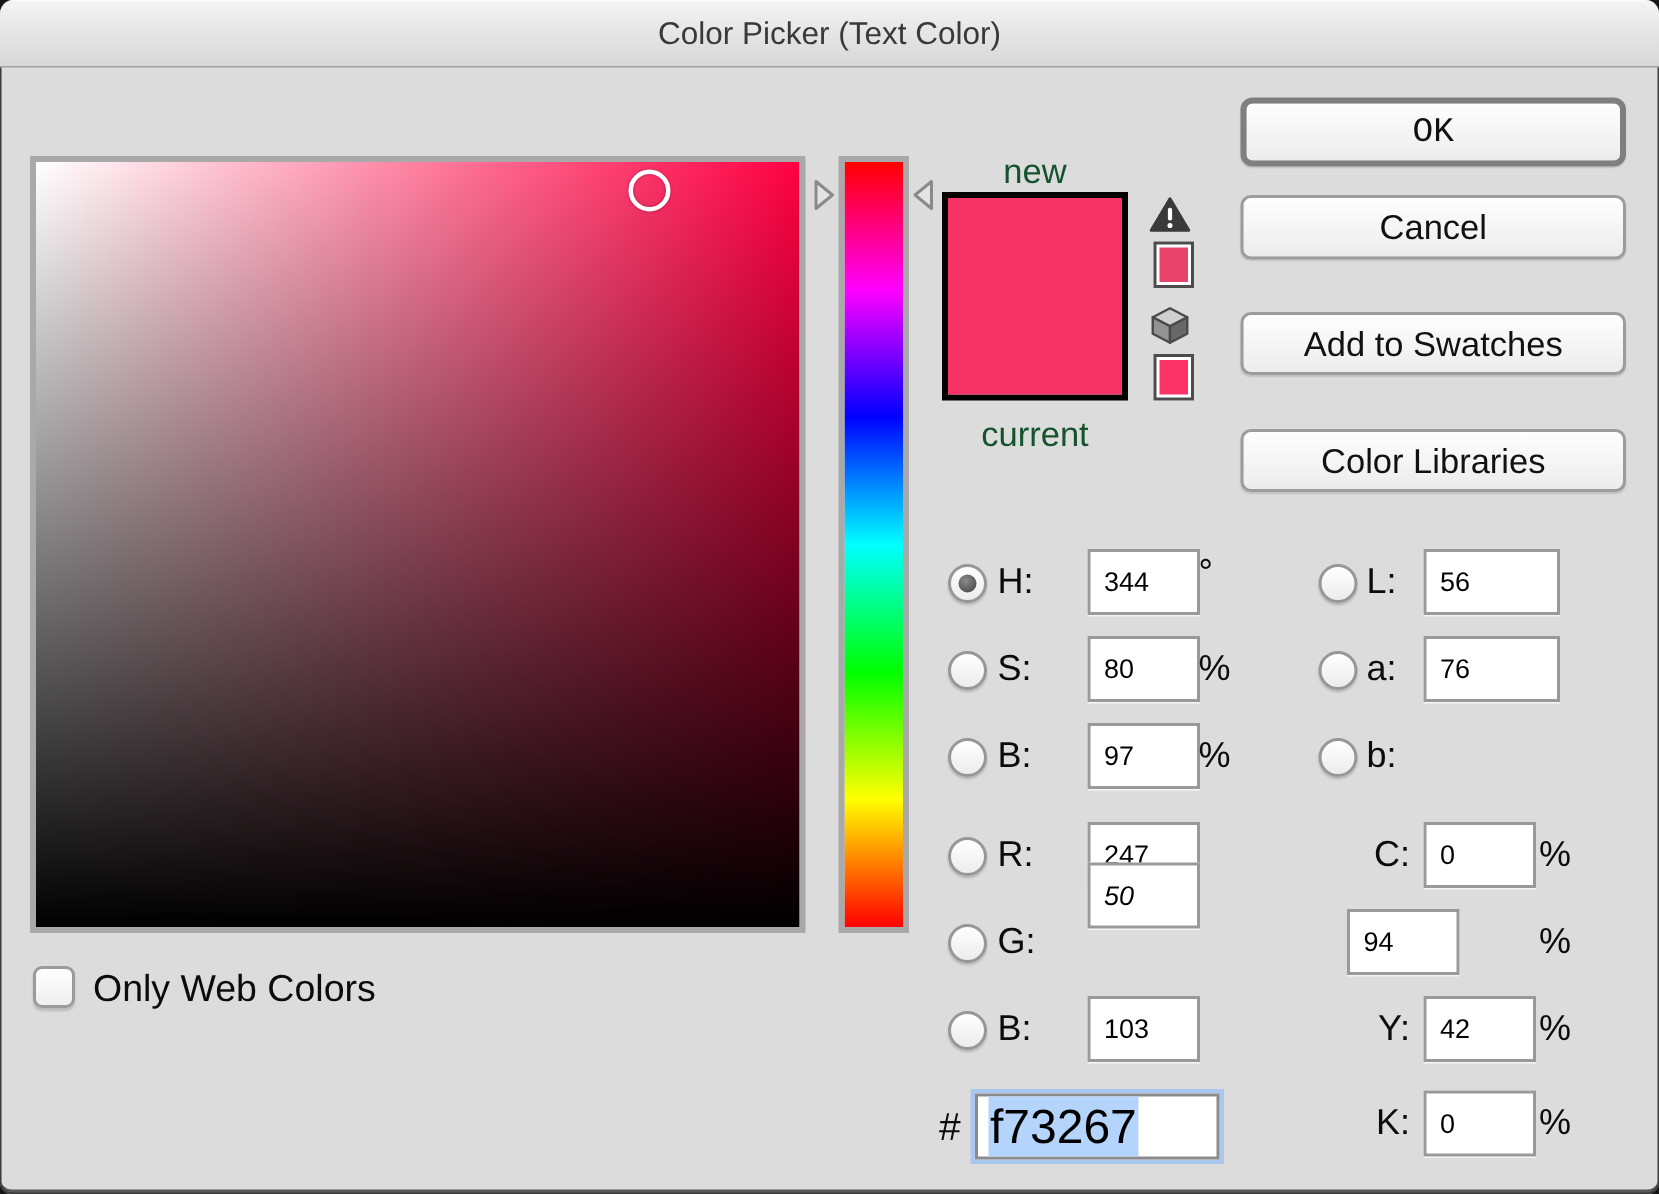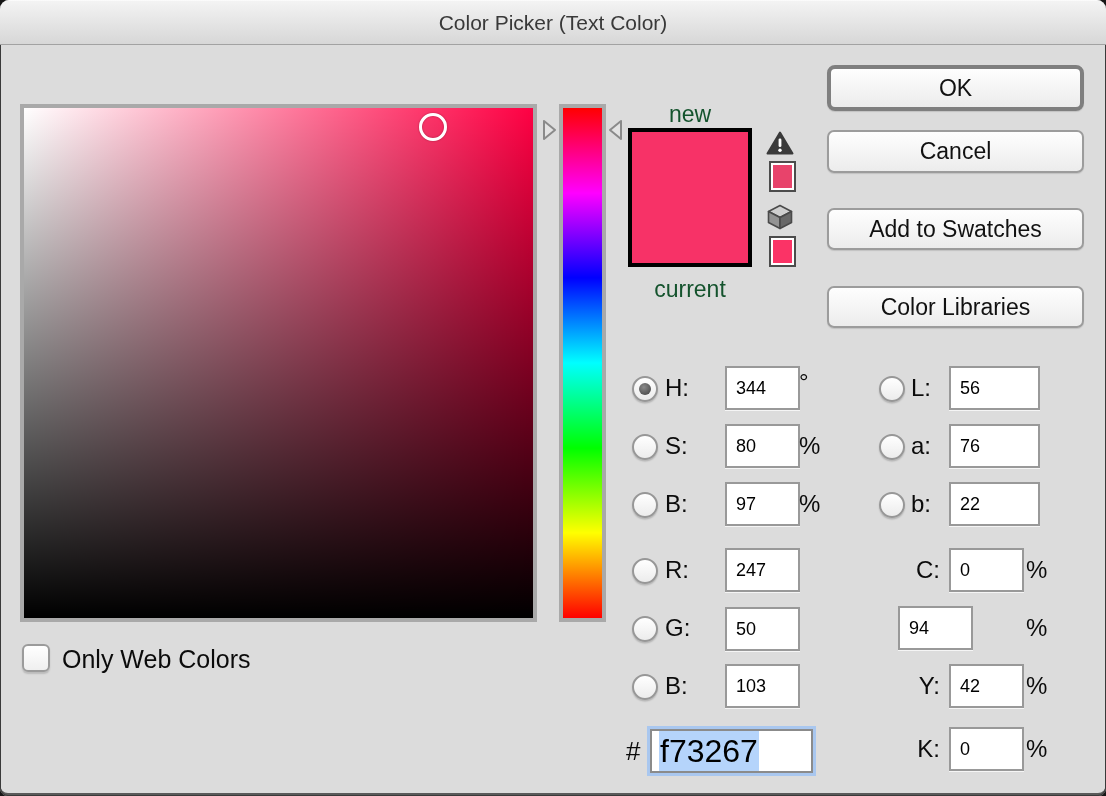--- a/index.html
+++ b/index.html
@@ -90,21 +90,21 @@
   </div>
   <svg class="abs" style="left:767px;top:204px;width:26px;height:26px;" viewBox="0 0 26 26">
     <polygon points="13,1.5 24.5,7.5 13,13.5 1.5,7.5" fill="#cfcfcf" stroke="#4a4a4a" stroke-width="1.6" stroke-linejoin="round"></polygon>
     <polygon points="1.5,7.5 13,13.5 13,24.5 1.5,18.5" fill="#939393" stroke="#4a4a4a" stroke-width="1.6" stroke-linejoin="round"></polygon>
     <polygon points="24.5,7.5 13,13.5 13,24.5 24.5,18.5" fill="#686868" stroke="#4a4a4a" stroke-width="1.6" stroke-linejoin="round"></polygon>
   </svg>
   <div class="abs miniswatch" style="left:769px;top:236px;">
     <div style="background: rgb(251, 51, 102);"></div>
   </div>
 
-  <div class="abs btn default" style="top:65px;height:46px;">OK</div>
+  <div class="abs btn default" style="top:65px;height:46px;font-family:Liberation Mono, monospace;">OK</div>
   <div class="abs btn" style="top:130px;height:43px;">Cancel</div>
   <div class="abs btn" style="top:208px;height:42px;">Add to Swatches</div>
   <div class="abs btn" style="top:286px;height:42px;text-align:center;">Color Libraries</div>
 
   <div class="radio selected" style="left:632px;top:376px;"></div>
   <div class="flabel" style="left:665px;top:374px;">H:</div>
   <div class="fval" style="left:725px;top:366px;">344</div>
   <div class="unit" style="left:799px;top:368px;">°</div>
 
   <div class="radio" style="left:632px;top:434px;"></div>
@@ -116,37 +116,36 @@
   <div class="flabel" style="left:665px;top:490px;">B:</div>
   <div class="fval" style="left:725px;top:482px;">97</div>
   <div class="unit" style="left:799px;top:490px;">%</div>
 
   <div class="radio" style="left:632px;top:558px;"></div>
   <div class="flabel" style="left:665px;top:556px;">R:</div>
   <div class="fval" style="left:725px;top:548px;">247</div>
 
   <div class="radio" style="left:632px;top:616px;"></div>
   <div class="flabel" style="left:665px;top:614px;">G:</div>
-  <div class="fval" style="left:725px;top:607px;">50</div>
+  <div class="fval" style="left:725px;top:575px;font-style:italic;">50</div>
 
   <div class="radio" style="left:632px;top:674px;"></div>
   <div class="flabel" style="left:665px;top:672px;">B:</div>
   <div class="fval" style="left:725px;top:664px;">103</div>
 
   <div class="radio" style="left:879px;top:376px;"></div>
   <div class="flabel" style="left:911px;top:374px;">L:</div>
   <div class="fval wide" style="left:949px;top:366px;">56</div>
 
   <div class="radio" style="left:879px;top:434px;"></div>
   <div class="flabel" style="left:911px;top:432px;">a:</div>
   <div class="fval wide" style="left:949px;top:424px;">76</div>
 
   <div class="radio" style="left:879px;top:492px;"></div>
   <div class="flabel" style="left:911px;top:490px;">b:</div>
-  <div class="fval wide" style="left:949px;top:482px;">22</div>
 
   <div class="rlabel" style="left:872px;top:556px;width:68px;">C:</div>
   <div class="fval" style="left:949px;top:548px;">0</div>
   <div class="unit" style="left:1026px;top:556px;">%</div>
 
   <div class="rlabel" style="left:872px;top:614px;width:68px;">M:</div>
   <div class="fval" style="left:898px;top:606px;">94</div>
   <div class="unit" style="left:1026px;top:614px;">%</div>
 
   <div class="rlabel" style="left:872px;top:672px;width:68px;">Y:</div>

